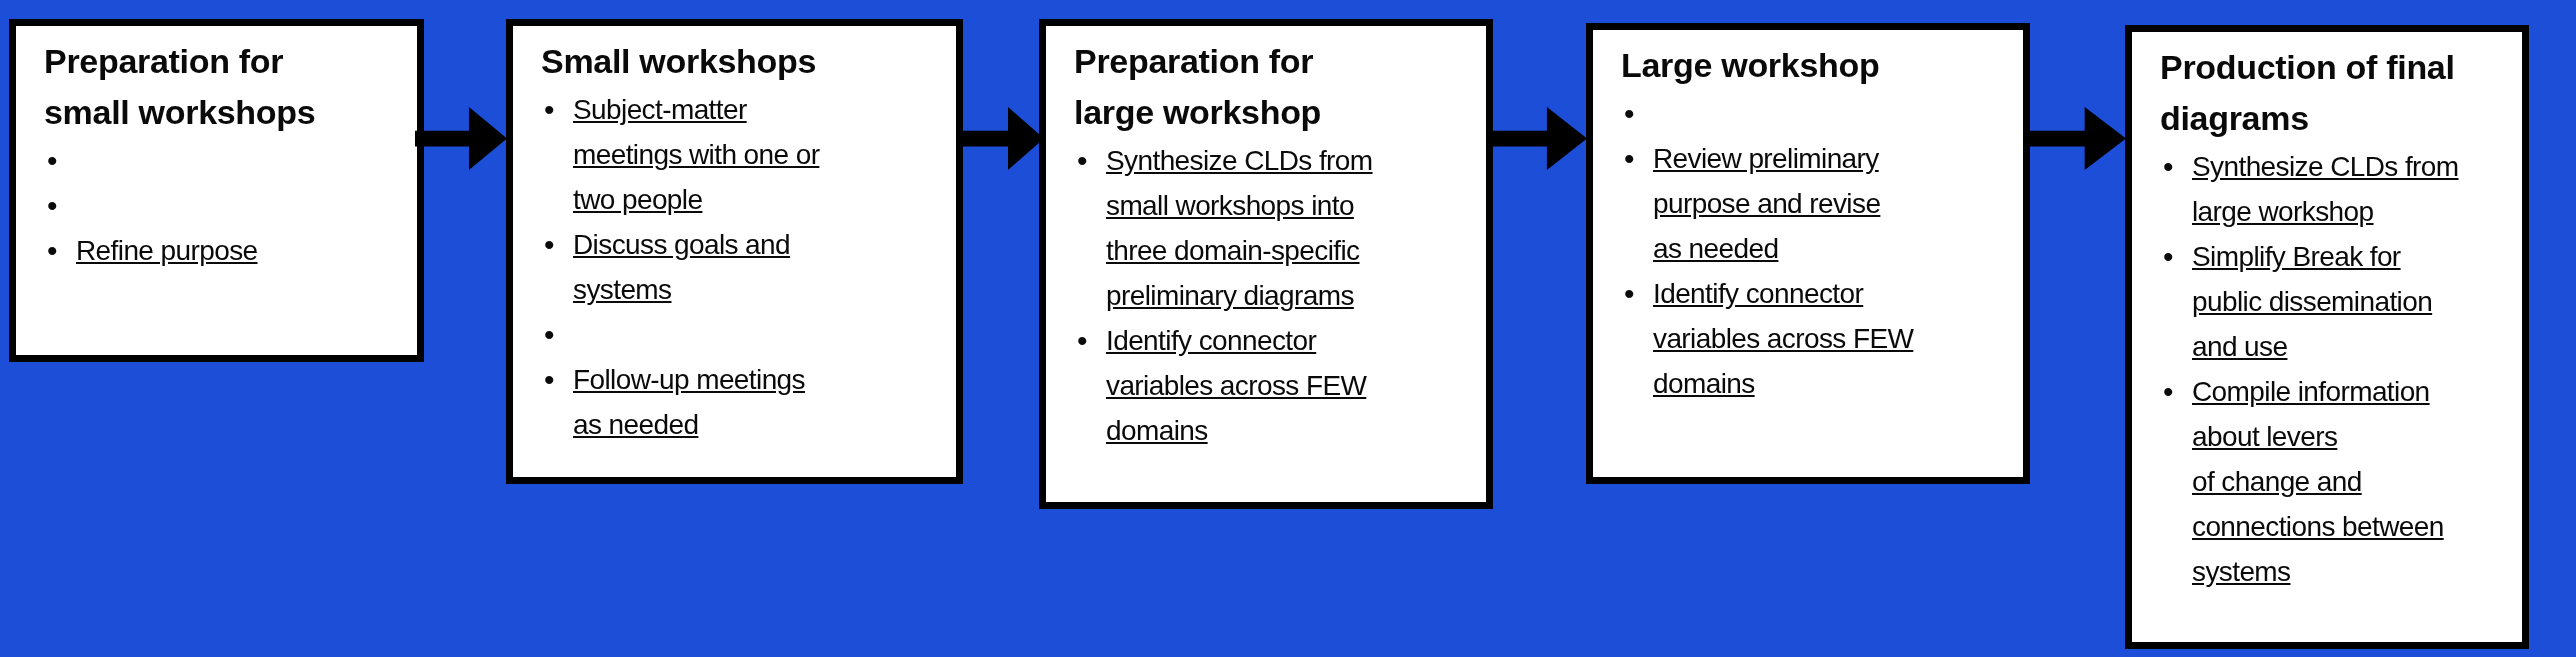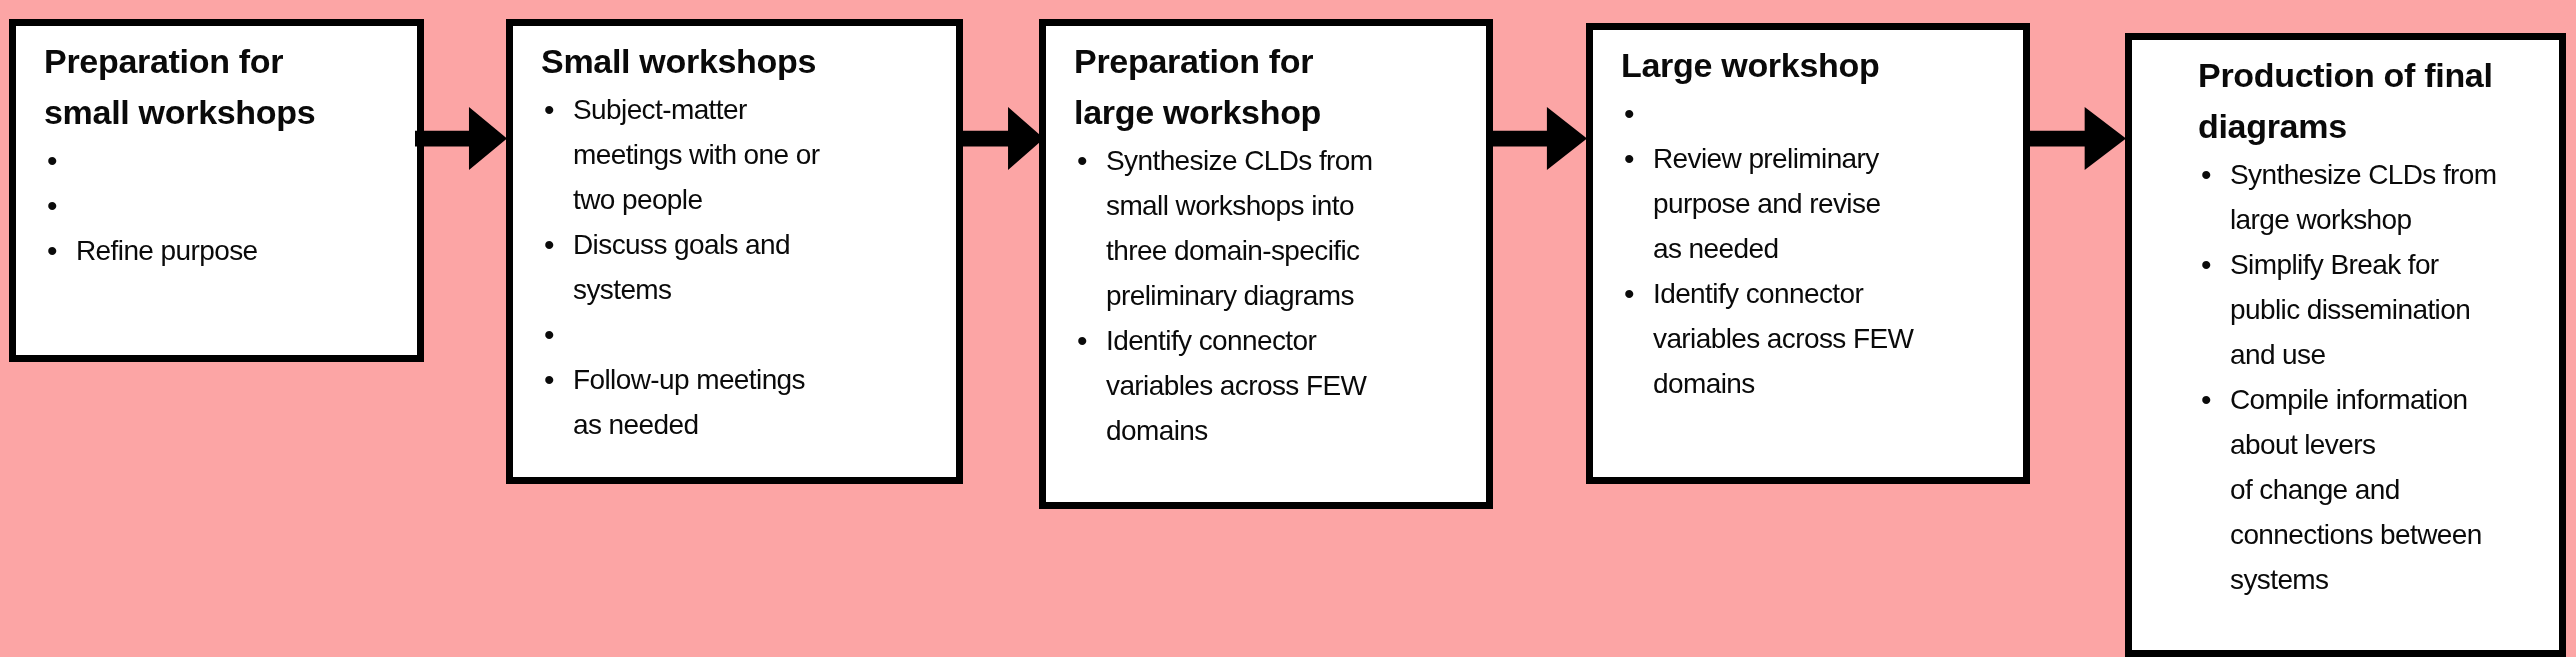--- a/index.html
+++ b/index.html
@@ -4,21 +4,21 @@
 <style>
   html, body {
     margin: 0;
     padding: 0;
     background: #ffffff;
   }
   #diagram {
     position: relative;
     width: 2576px;
     height: 657px;
-    background: #fca5a5;
+    background: #1d4ed8;
     font-family: "Liberation Sans", sans-serif;
     color: #0a0a0a;
     overflow: hidden;
   }
   .box {
     position: absolute;
     box-sizing: border-box;
     background: #ffffff;
     border: 7.8px solid #000000;
     padding: 9.7px 9.7px 0 0;
@@ -45,31 +45,32 @@
   .dot {
     flex: none;
     width: 60px;
     padding-left: 31px;
     box-sizing: border-box;
     font-size: 30px;
   }
   .btext {
     flex: 1;
     white-space: pre-line;
+    text-decoration: underline;
   }
   .arrow {
     position: absolute;
     height: 63px;
   }
   
   #box-0 { left: 9px;   top: 19.3px; width: 415px; height: 343px; }
   #box-1 { left: 506px;  top: 19.3px; width: 457px; height: 465px; }
   #box-2 { left: 1039px; top: 19.3px; width: 454px; height: 490px; }
   #box-3 { left: 1586px; top: 23px; width: 444px; height: 461px; }
-  #box-4 { left: 2125px; top: 33px; width: 441px; height: 624px; padding-left: 38px; }
+  #box-4 { left: 2125px; top: 25px; width: 404px; height: 624px; }
   #arrow-0 { left: 415px;  top: 107px; width: 92px; }
   #arrow-1 { left: 957px; top: 107px; width: 87px; }
   #arrow-2 { left: 1490px; top: 107px; width: 97px; }
   #arrow-3 { left: 2026px; top: 107px; width: 100px; }
 </style>
 </head>
 <body>
 
 <div id="diagram">
 

